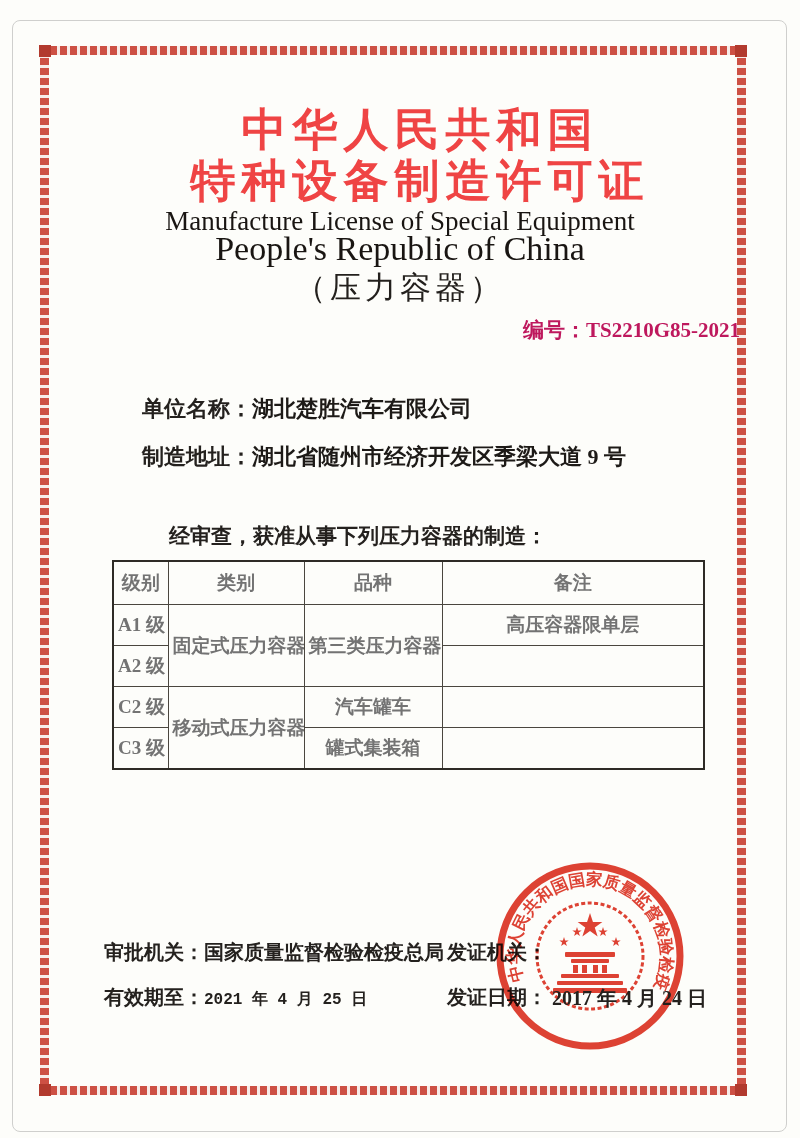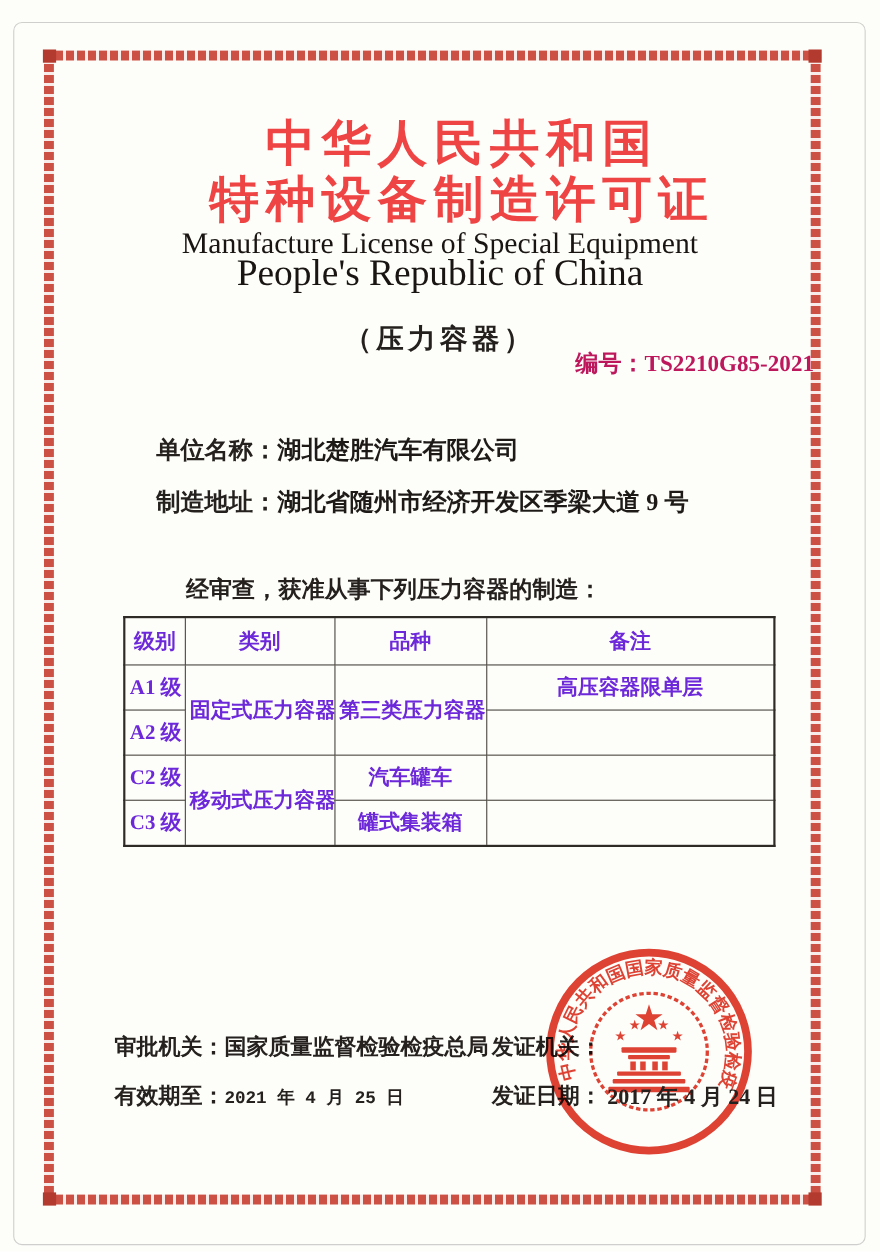--- a/index.html
+++ b/index.html
@@ -37,30 +37,30 @@
   .fc-bl{left:39px;top:1084px;} .fc-br{left:735px;top:1084px;}
 
   .abs{position:absolute;}
   .center{left:0;width:800px;text-align:center;}
 
   .title-cn{
     color:#ef4444;font-weight:bold;font-size:45px;letter-spacing:6px;
     line-height:1;white-space:nowrap;padding-left:20px;
   }
   .title-en{color:#191512;font-weight:normal;font-size:27px;line-height:1;}
-  .subtitle{color:#23201d;font-weight:bold;font-size:25px;letter-spacing:4px;line-height:1;margin-top:24px;}
+  .subtitle{color:#23201d;font-weight:normal;font-size:31px;letter-spacing:4px;line-height:1;}
   .serial{right:60px;font-size:21px;font-weight:bold;color:#be185d;white-space:nowrap;}
 
   .line{font-size:22px;font-weight:bold;color:#24211e;white-space:nowrap;line-height:1;margin-left:29px;}
   .line .val{color:#1d1a17;}
   .numdate{font-family:Liberation Mono, monospace;font-size:16px;}
 
   table.lic{
     border-collapse:collapse;table-layout:fixed;
-    font-size:19px;font-weight:bold;color:#6d28d9;padding-left:19px;
+    font-size:19px;font-weight:bold;color:#737373;padding-left:19px;
   }
   table.lic th,table.lic td{
     border:1px solid #4a463f;text-align:center;vertical-align:middle;
     padding:0 4px;overflow:hidden;white-space:nowrap;
   }
   table.lic{border:2px solid #2e2b26;}
   table.lic th{height:42px;font-weight:bold;}
   table.lic td{height:40px;}
   td.remark-first{text-align:left;padding-left:12px;}
 

